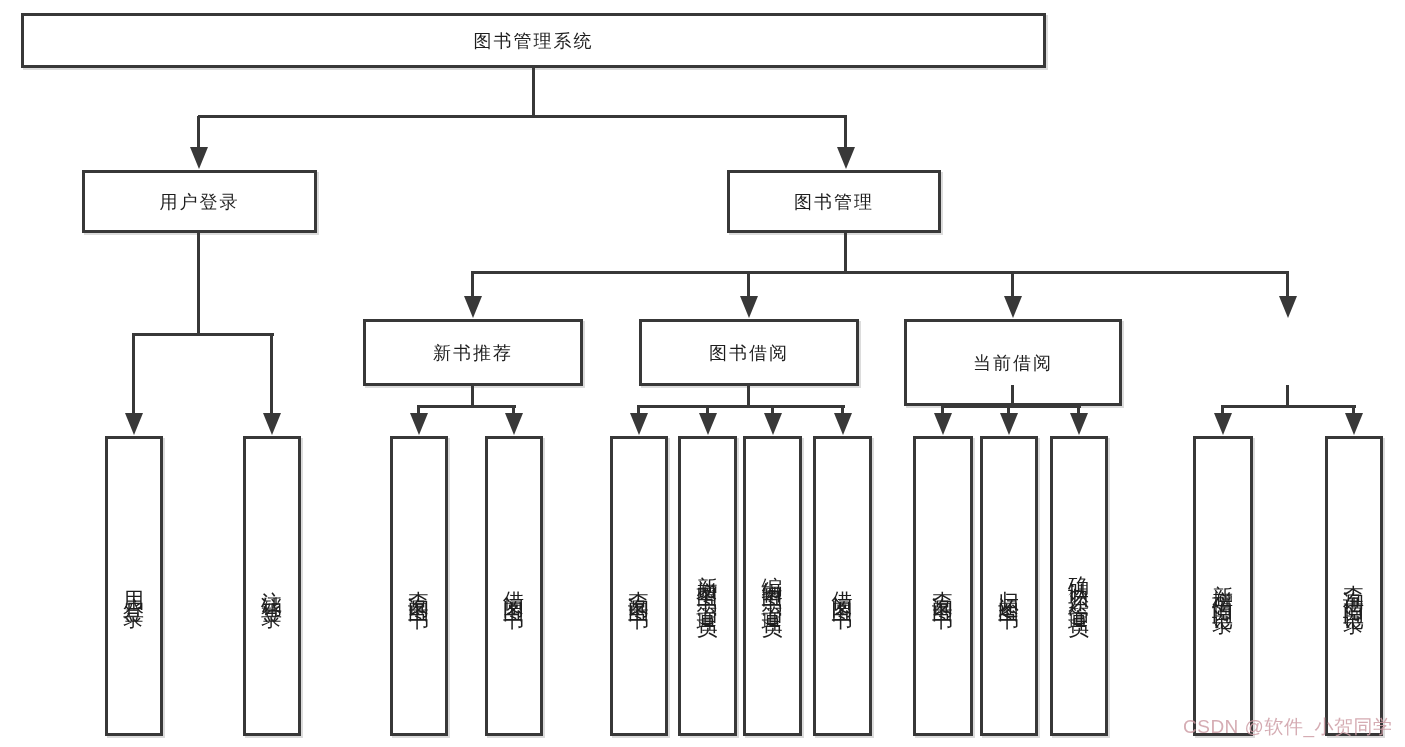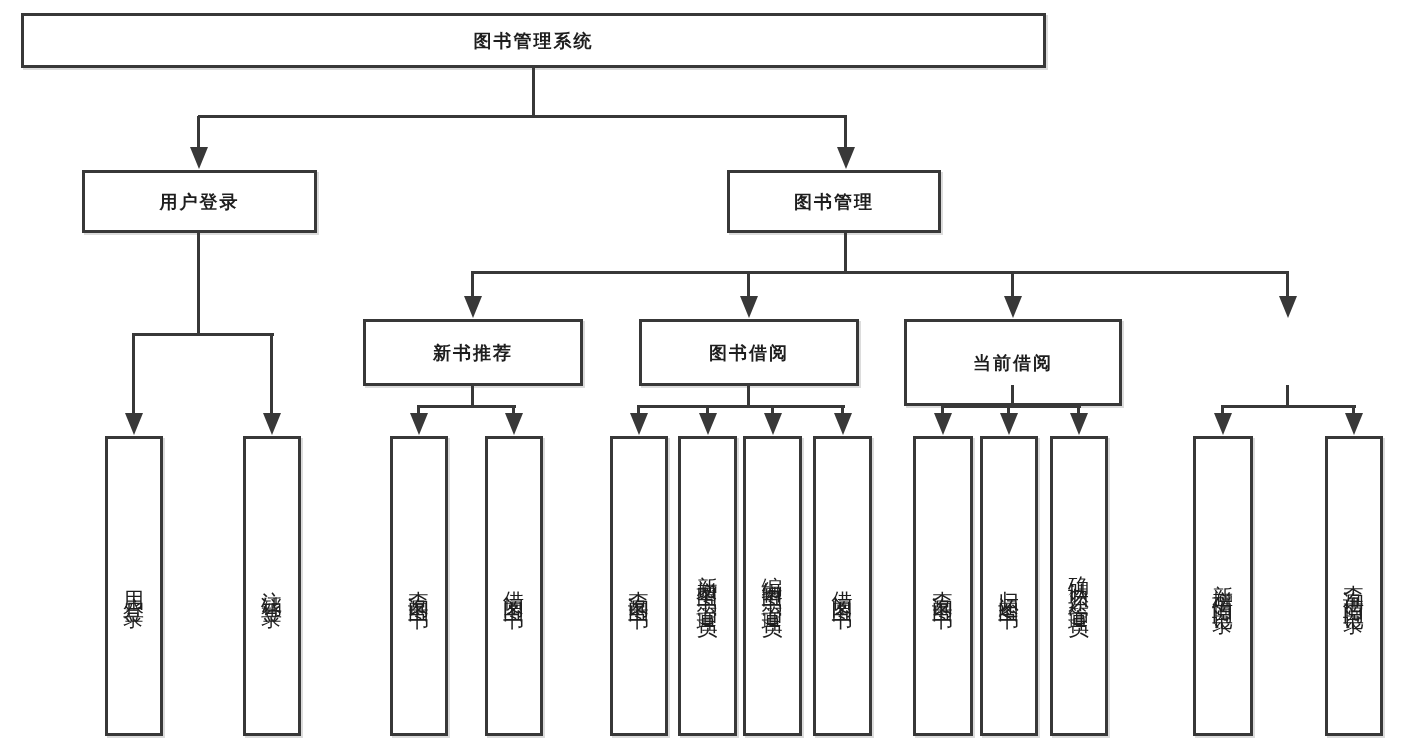--- a/index.html
+++ b/index.html
@@ -19,21 +19,20 @@
     display: flex;
     align-items: center;
     justify-content: center;
     box-shadow: 2px 2px 0 rgba(130,130,130,0.28);
   }
   .hbox span {
     font-size: 18px;
     letter-spacing: 2px;
     color: #1e1e1e;
     white-space: nowrap;
-    font-weight: bold;
   }
   .vbox span {
     writing-mode: vertical-rl;
     text-orientation: mixed;
     font-size: 21px;
     letter-spacing: 6px;
     color: #1e1e1e;
     line-height: 1;
   }
   .vline, .hline {
@@ -176,14 +175,15 @@
   <div class="arrowhead" style="left:630px;top:413px"></div>
   <div class="arrowhead" style="left:699px;top:413px"></div>
   <div class="arrowhead" style="left:764px;top:413px"></div>
   <div class="arrowhead" style="left:834px;top:413px"></div>
   <div class="arrowhead" style="left:934px;top:413px"></div>
   <div class="arrowhead" style="left:1000px;top:413px"></div>
   <div class="arrowhead" style="left:1070px;top:413px"></div>
   <div class="arrowhead" style="left:1214px;top:413px"></div>
   <div class="arrowhead" style="left:1345px;top:413px"></div>
 
+  <div class="watermark">CSDN @软件_小贺同学</div>
 
 </div>
 
 </body></html>

